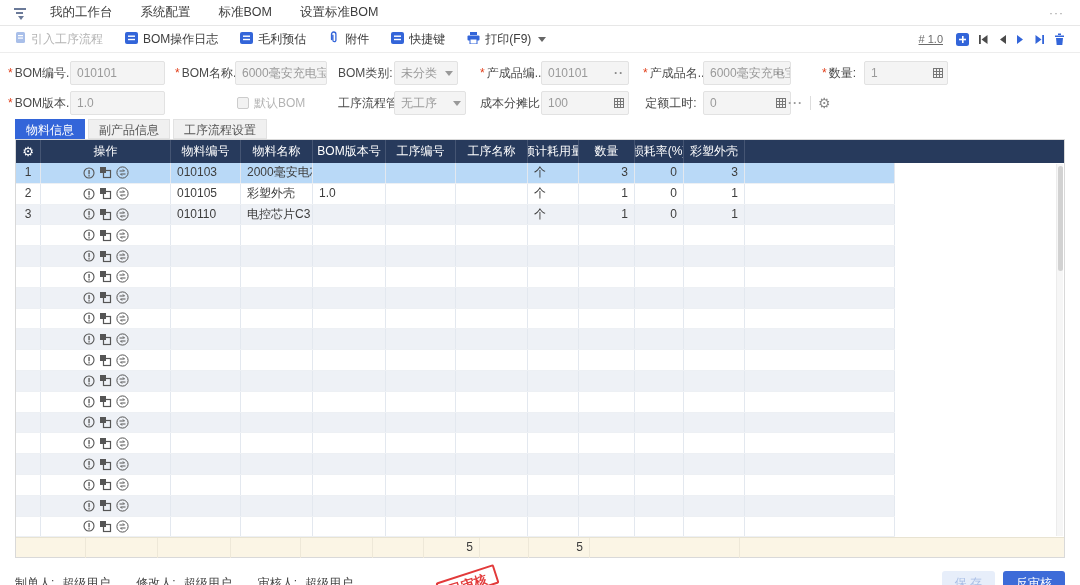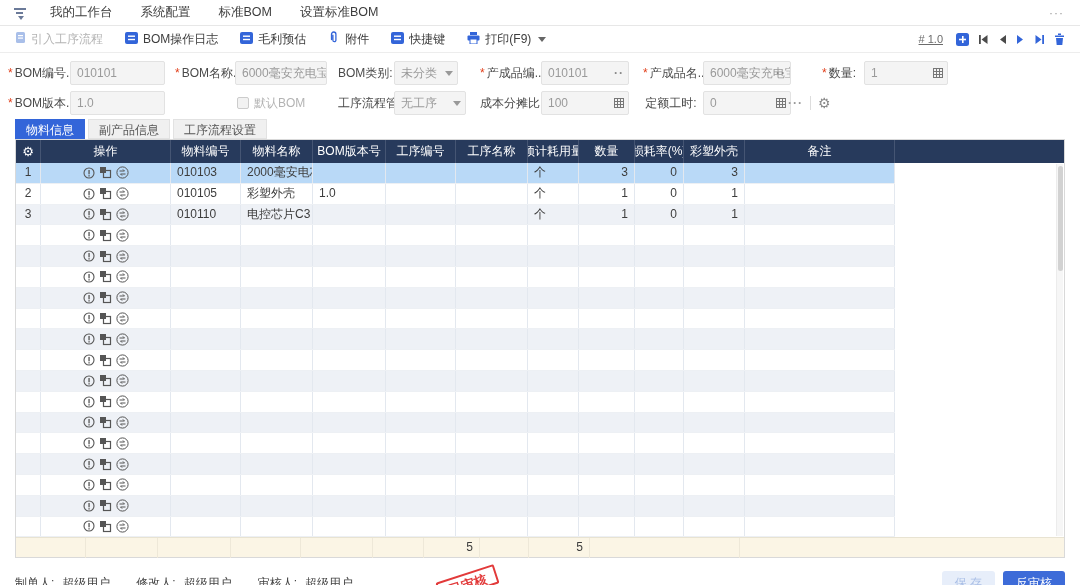--- a/index.html
+++ b/index.html
@@ -285,21 +285,20 @@
       <div class="th" style="width: 130px;">操作</div>
       <div class="th" style="width: 70px;">物料编号</div>
       <div class="th" style="width: 72px;">物料名称</div>
       <div class="th" style="width: 73px;">BOM版本号</div>
       <div class="th" style="width: 70px;">工序编号</div>
       <div class="th" style="width: 72px;">工序名称</div>
       <div class="th" style="width: 51px;">预计耗用量</div>
       <div class="th" style="width: 56px;">数量</div>
       <div class="th" style="width: 49px;">损耗率(%)</div>
       <div class="th" style="width: 61px;">彩塑外壳</div>
-      <div class="th" style="width: 150px;">备注</div>
       <div class="th fill"></div>
     </div>
   <div>
       <div class="tr sel">
         <div class="cells">
           <div class="td al-center" style="width: 25px;">1</div>
           <div class="td al-center" style="width: 130px; padding: 0px;">
             <div class="ops">
               <span class="op">
                 <svg width="12" height="12">

